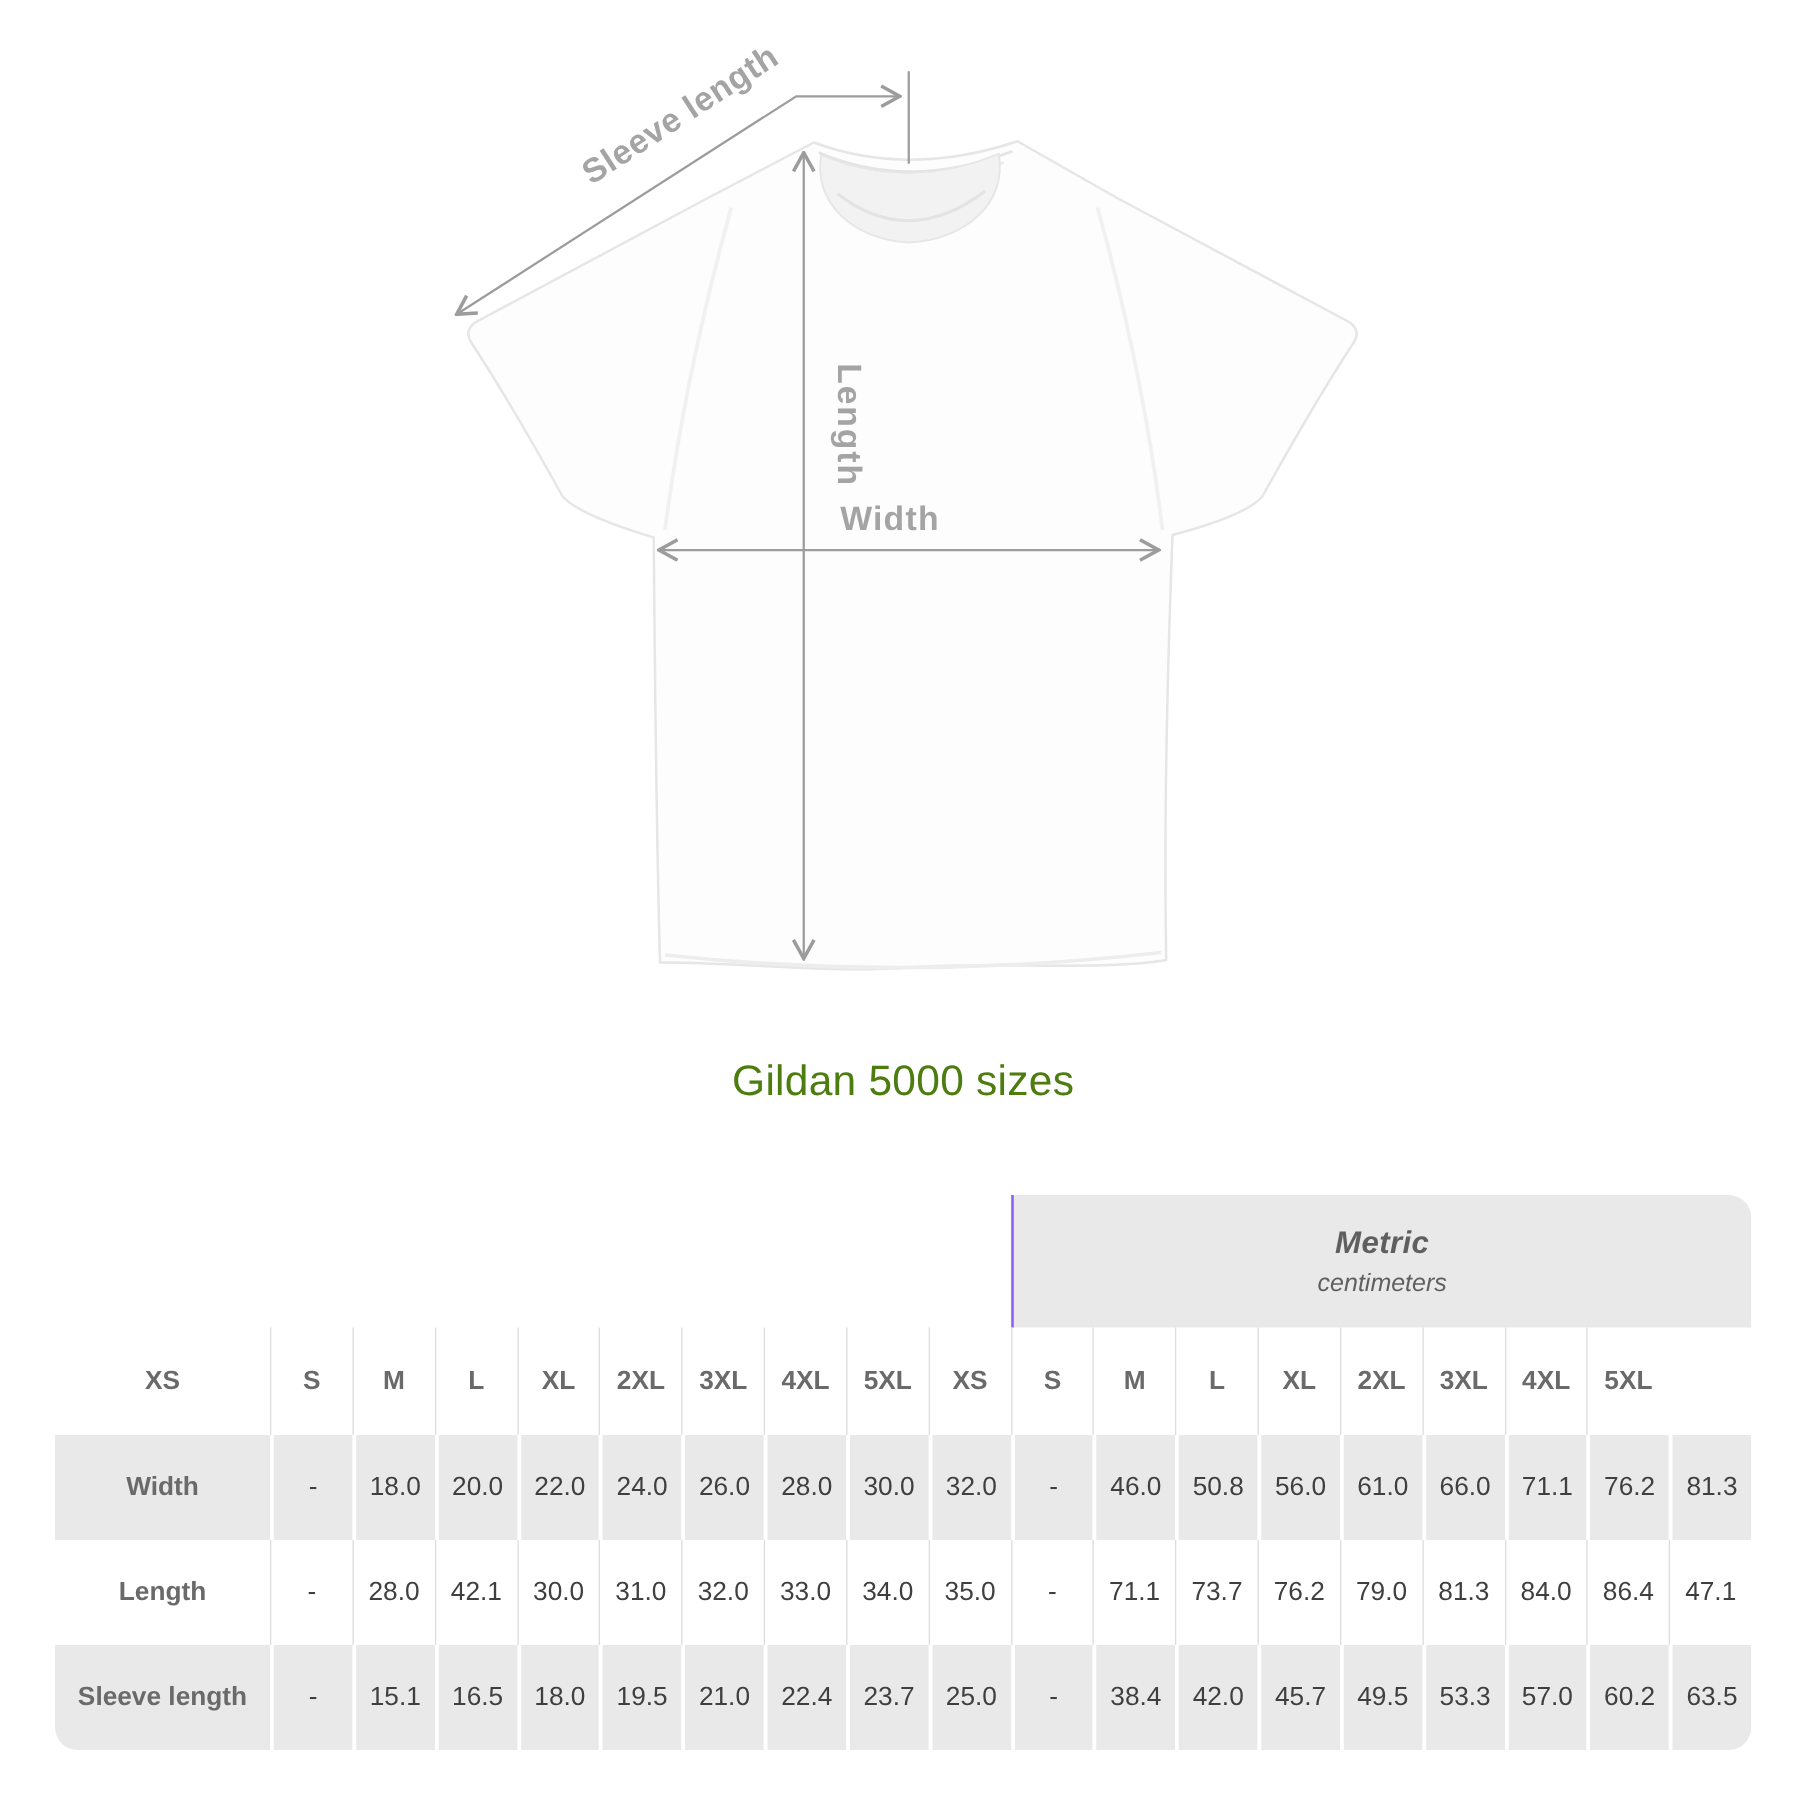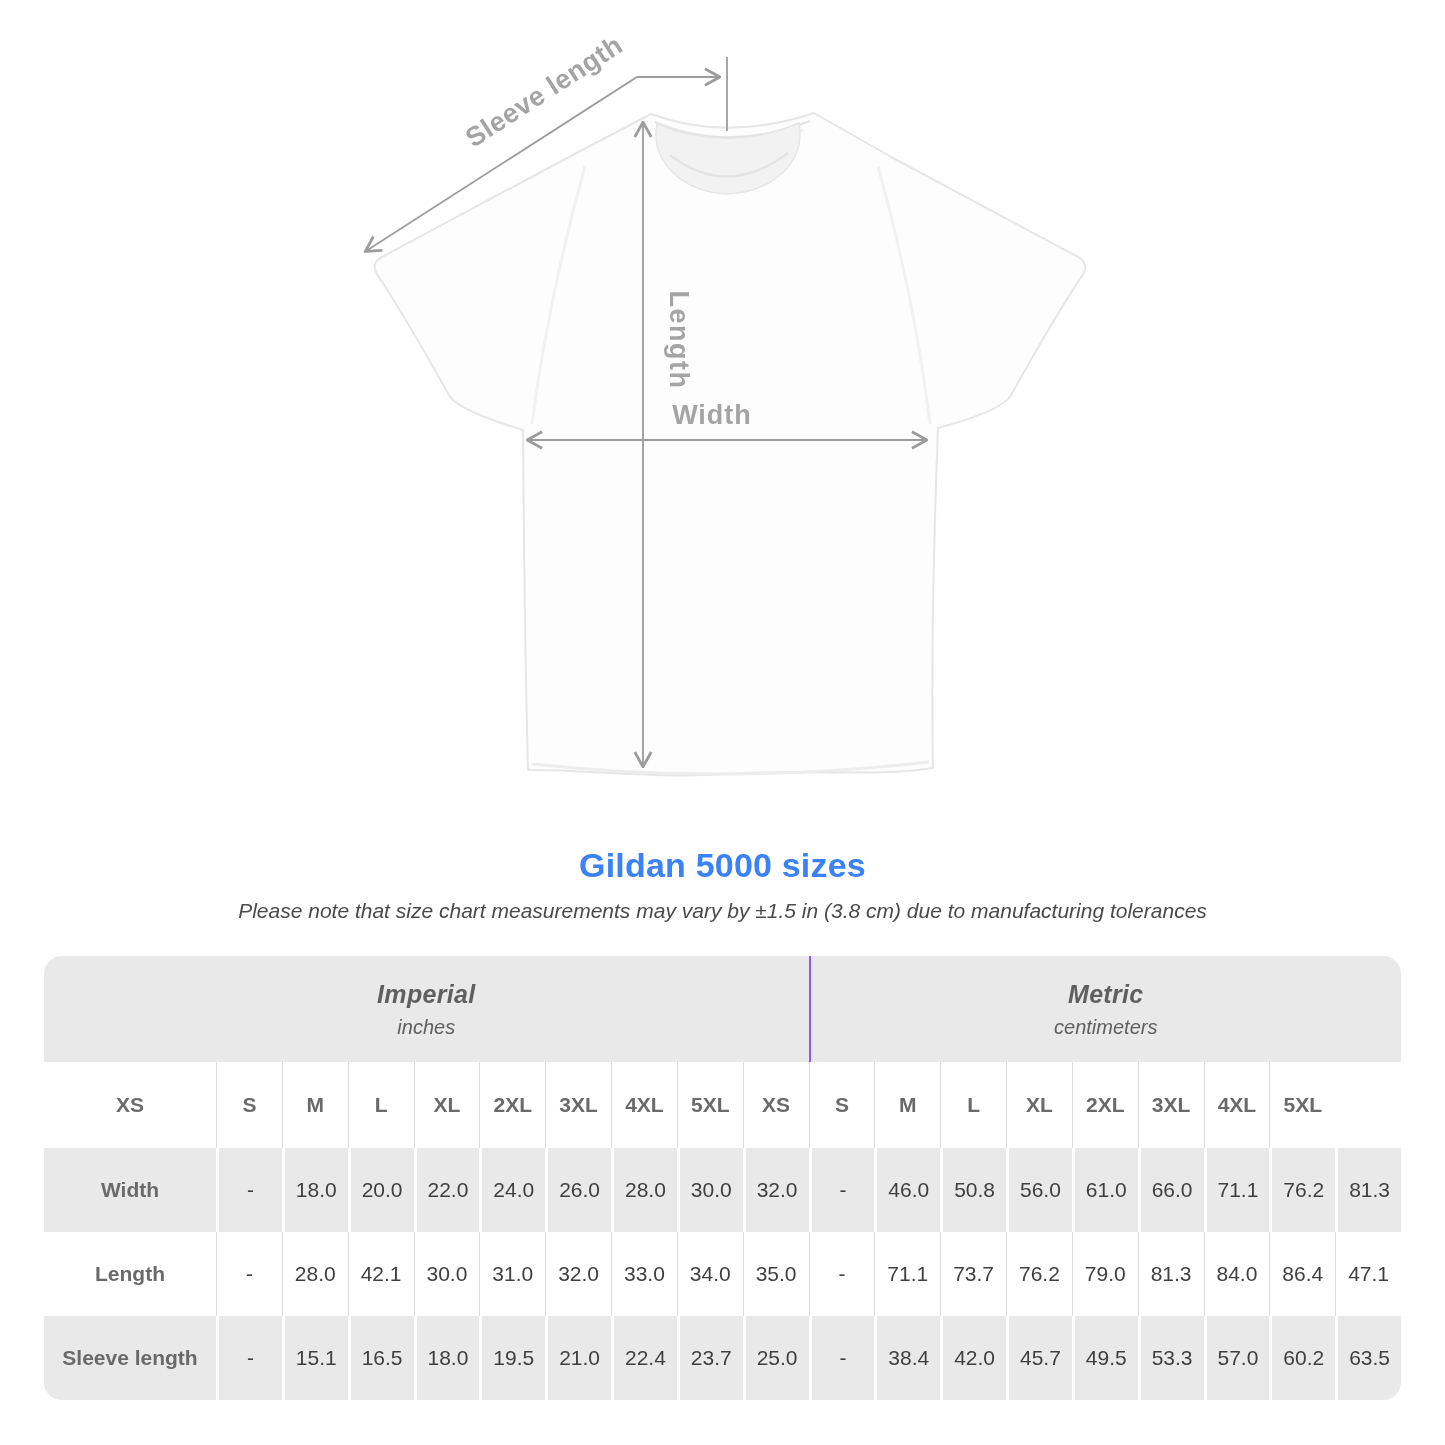--- a/index.html
+++ b/index.html
@@ -3,21 +3,21 @@
 <meta charset="utf-8">
 <style>
   html,body{margin:0;padding:0;background:#ffffff;}
   body{width:1445px;height:1445px;position:relative;font-family:"Liberation Sans","DejaVu Sans",sans-serif;overflow:hidden;}
 
   
   .diagram{position:absolute;top:0;left:0;width:1445px;height:835px;}
 
   
   .title-block{position:absolute;top:846px;left:0;width:1445px;text-align:center;}
-  .page-title{font-size:34px;font-weight:bold;color:#3b82f6;margin:0;letter-spacing:0.2px;}
+  .page-title{font-size:34px;font-weight:normal;color:#4d7c0f;margin:0;letter-spacing:0.2px;}
   .page-subtitle{font-size:21px;font-style:italic;color:#4a4a4a;margin:14px 0 0 0;}
 
   
   .size-table{position:absolute;top:956px;left:44px;width:1357px;border-radius:18px;overflow:hidden;}
   .trow{display:grid;grid-template-columns:172px repeat(18,1fr);}
   .band{height:106px;}
   .band-cell{background:#e9e9e9;display:flex;flex-direction:column;align-items:center;justify-content:center;gap:7px;}
   .band-imperial{grid-column:1/11;}
   .band-metric{grid-column:11/20;border-left:2px solid #8b5cf6;}
   .band-name{font-size:25px;font-weight:bold;font-style:italic;color:#5f5f5f;letter-spacing:0.3px;}
@@ -78,30 +78,25 @@
 
   <path d="M 643 123 L 643 766" fill="none" stroke="#9c9c9c" stroke-width="1.8" marker-start="url(#arr)" marker-end="url(#arr)"></path>
   <text transform="translate(670,340) rotate(90)" text-anchor="middle" font-size="27" font-weight="bold" fill="#a4a4a4" letter-spacing="1.5">Length</text>
 
   <path d="M 528 440 L 926 440" fill="none" stroke="#9c9c9c" stroke-width="1.8" marker-start="url(#arr)" marker-end="url(#arr)"></path>
   <text x="712" y="424" text-anchor="middle" font-size="27" font-weight="bold" fill="#a4a4a4" letter-spacing="1">Width</text>
 </svg>
 
 <div class="title-block">
   <h1 class="page-title">Gildan 5000 sizes</h1>
-  <p class="page-subtitle">Please note that size chart measurements may vary by ±1.5 in (3.8 cm) due to manufacturing tolerances</p>
 </div>
 
 <div class="size-table">
 
   <div class="trow band">
-    <div class="band-cell band-imperial">
-      <span class="band-name">Imperial</span>
-      <span class="band-unit">inches</span>
-    </div>
     <div class="band-cell band-metric">
       <span class="band-name">Metric</span>
       <span class="band-unit">centimeters</span>
     </div>
   </div>
 
   <div class="trow hrow">
     <div class="cell lbl">XS</div>
     <div class="cell lbl">S</div>
     <div class="cell lbl">M</div>

